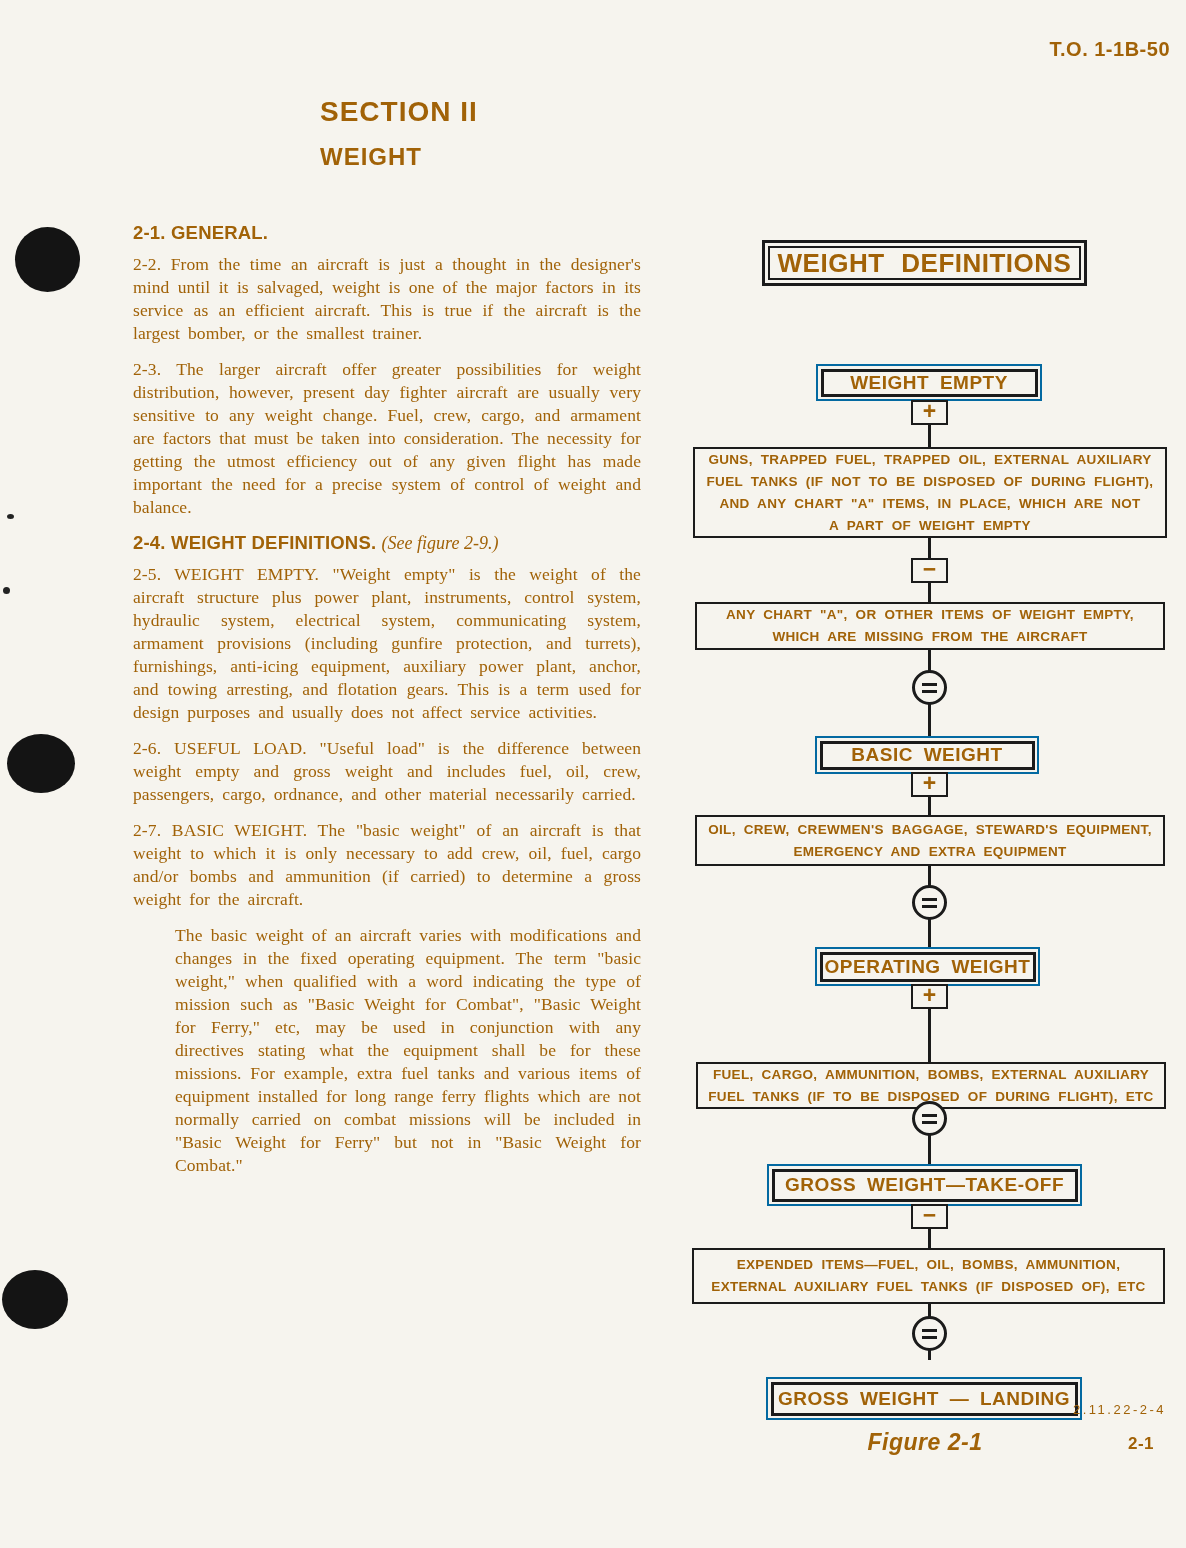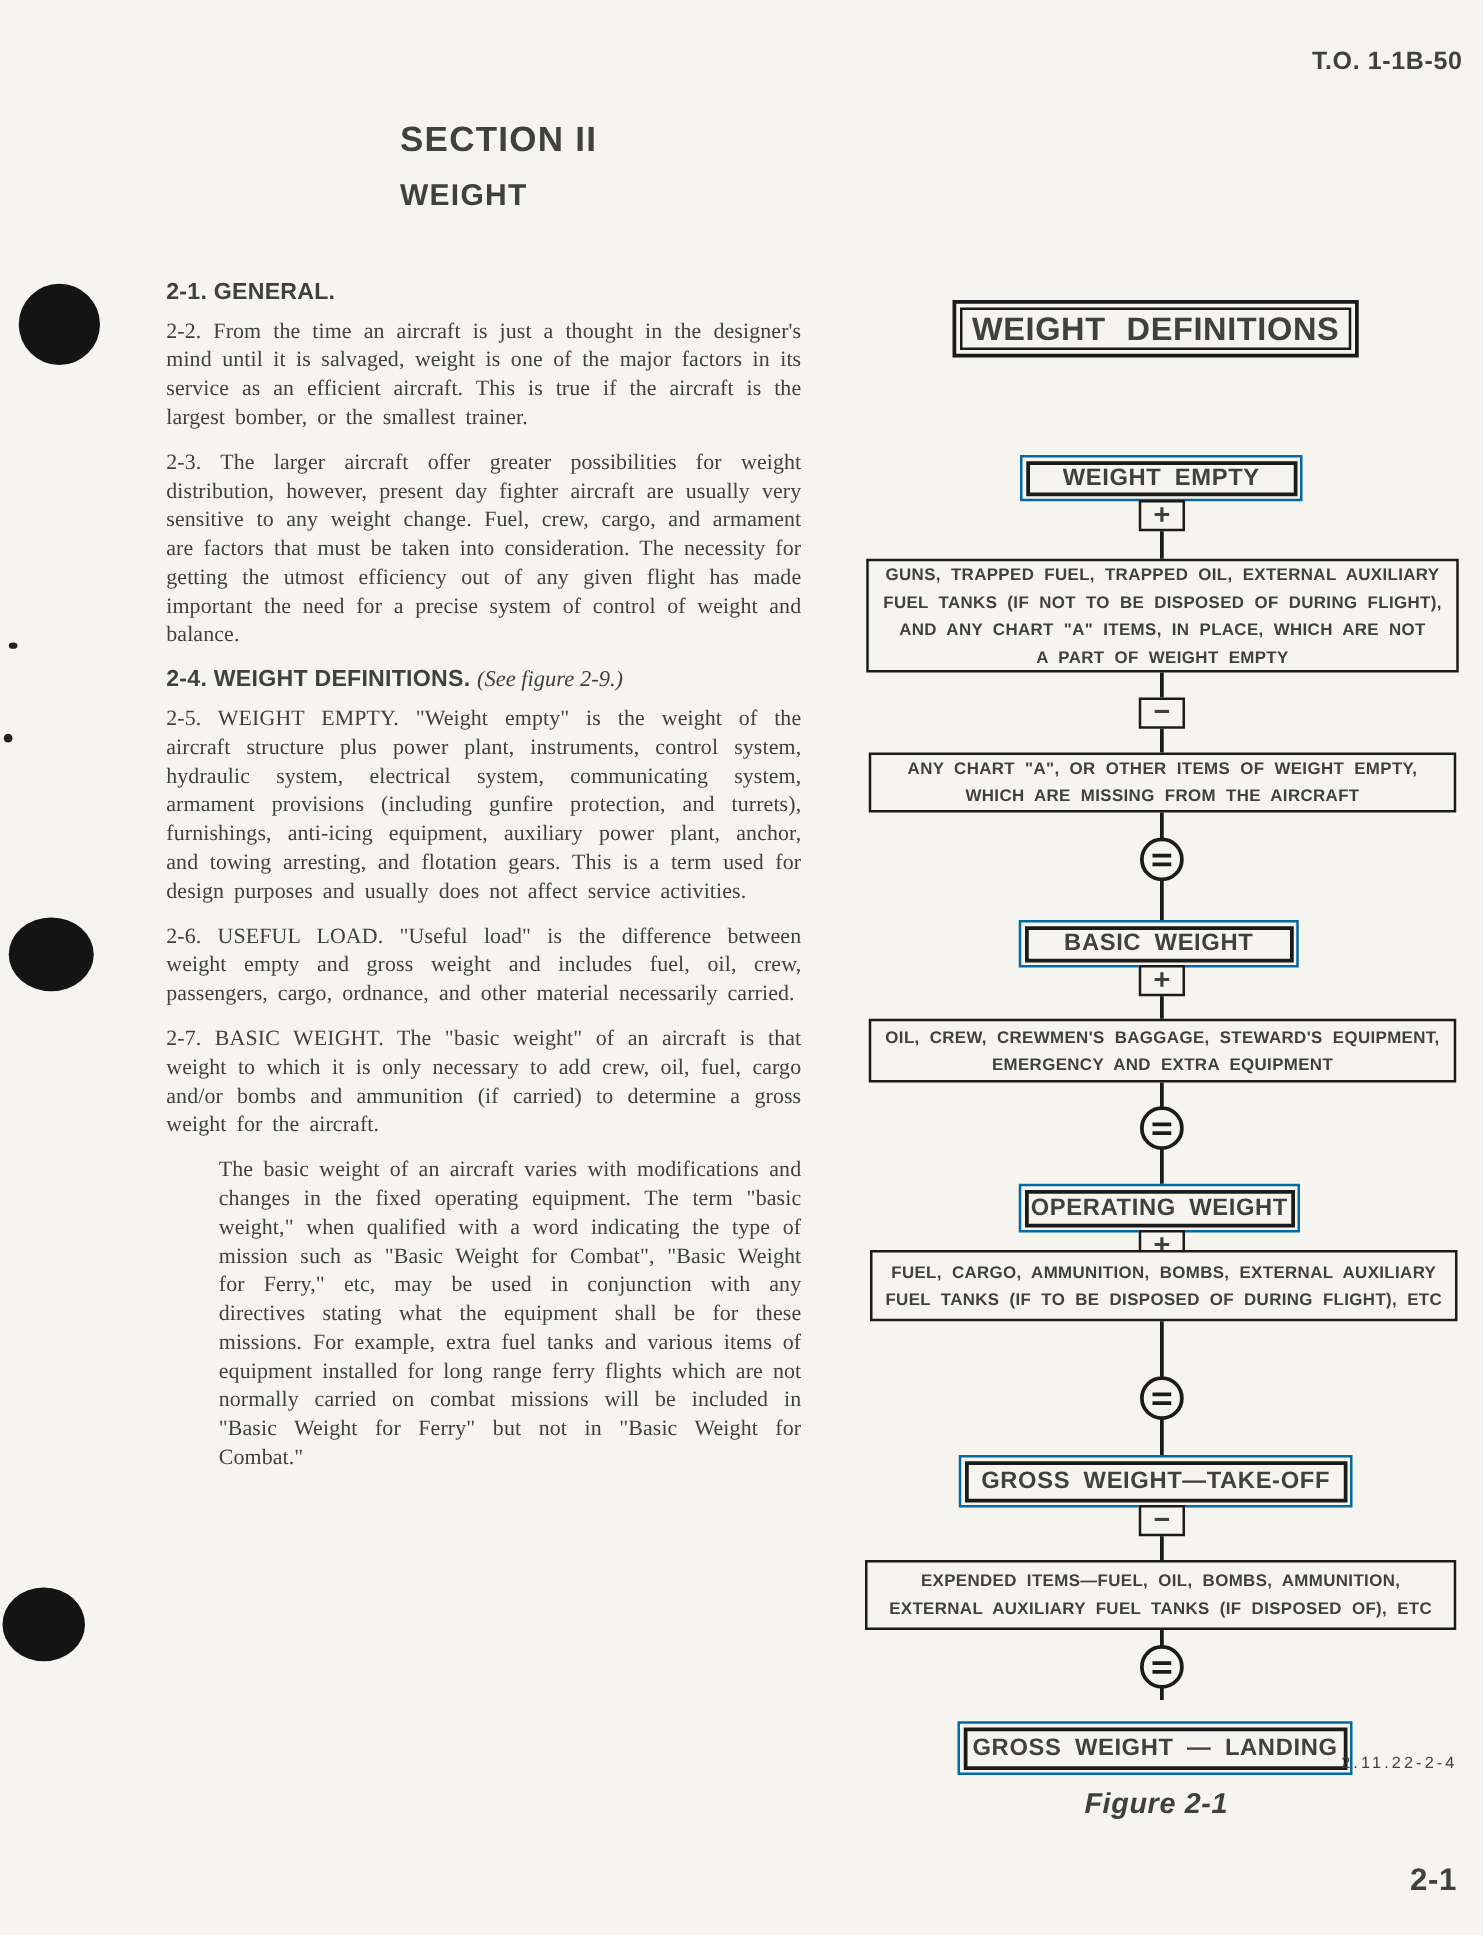--- a/index.html
+++ b/index.html
@@ -2,21 +2,21 @@
 <html><head>
 <meta charset="utf-8">
 <style>
   * { margin: 0; padding: 0; box-sizing: border-box; }
   html, body { background: #e8e6e0; }
   .page {
     position: relative;
     width: 1186px;
     height: 1548px;
     background: #f6f4ee;
-    color: #404040;
+    color: #a16207;
     overflow: hidden;
     font-family: "Liberation Serif", serif;
   }
   
   .to-ref {
     position: absolute; top: 38px; right: 16px;
     font-family: "Liberation Sans", sans-serif;
     font-weight: 700; font-size: 20px; letter-spacing: 0.5px;
   }
   .section-heading, .section-title {
@@ -127,37 +127,37 @@
     display: flex; align-items: center; justify-content: center;
   }
   .descbox span {
     white-space: pre-line; text-align: center;
     font-size: 13.5px; line-height: 22px;
     letter-spacing: 0.3px; word-spacing: 4px;
   }
   .desc1 { left: 693px; top: 447px;  width: 474px; height: 91px; }
   .desc2 { left: 695px; top: 602px;  width: 470px; height: 48px; }
   .desc3 { left: 695px; top: 815px;  width: 470px; height: 51px; }
-  .desc4 { left: 696px; top: 1000px; width: 470px; height: 57px; }
+  .desc4 { left: 696px; top: 1062px; width: 470px; height: 47px; }
   .desc5 { left: 692px; top: 1248px; width: 473px; height: 56px; }
 
   .fig-ref {
     position: absolute; left: 1000px; top: 1402px; width: 166px;
     text-align: right; font-family: "Liberation Sans", sans-serif;
     font-weight: 400; font-size: 13px; letter-spacing: 2.5px;
   }
   .fig-caption {
     position: absolute; left: 825px; top: 1429px; width: 200px;
     text-align: center; font-family: "Liberation Sans", sans-serif;
     font-weight: 700; font-style: italic; font-size: 23px; letter-spacing: 0.5px;
   }
   .page-number {
-    position: absolute; left: 1128px; top: 1490px;
-    font-family: "Liberation Sans", sans-serif;
-    font-weight: 700; font-size: 25px; letter-spacing: 0.5px;
+    position: absolute; left: 1128px; top: 1434px;
+    font-family: "Liberation Sans", sans-serif;
+    font-weight: 700; font-size: 17px; letter-spacing: 0.5px;
   }
 </style>
 </head>
 <body>
 
 <div class="page">
 
   <div class="hole hole1"></div>
   <div class="hole hole2"></div>
   <div class="hole hole3"></div>

